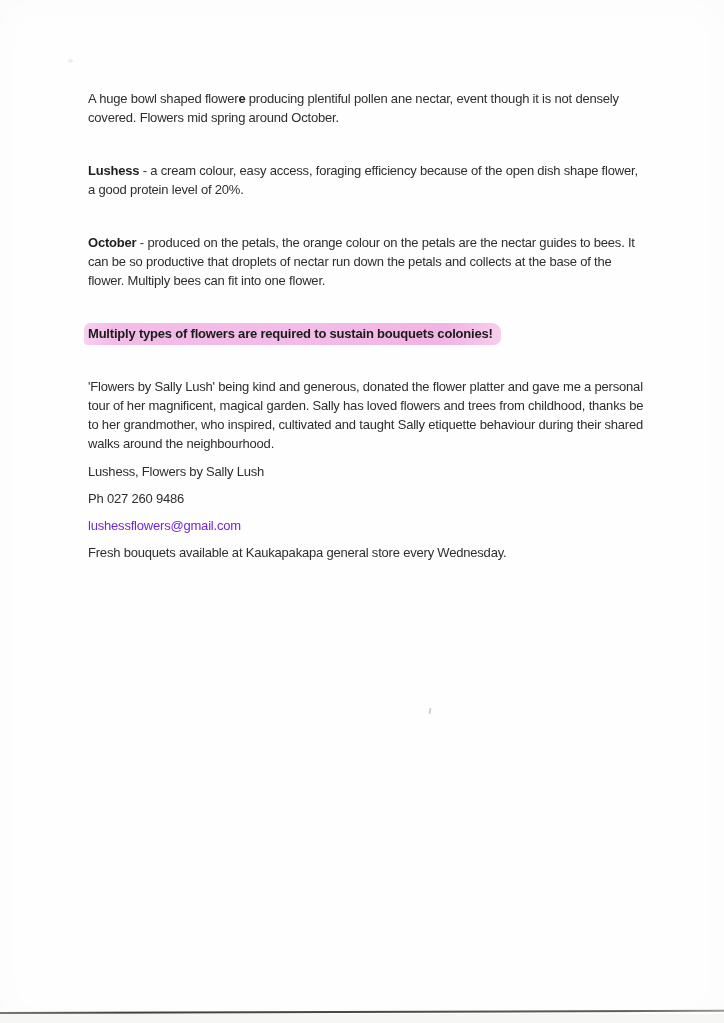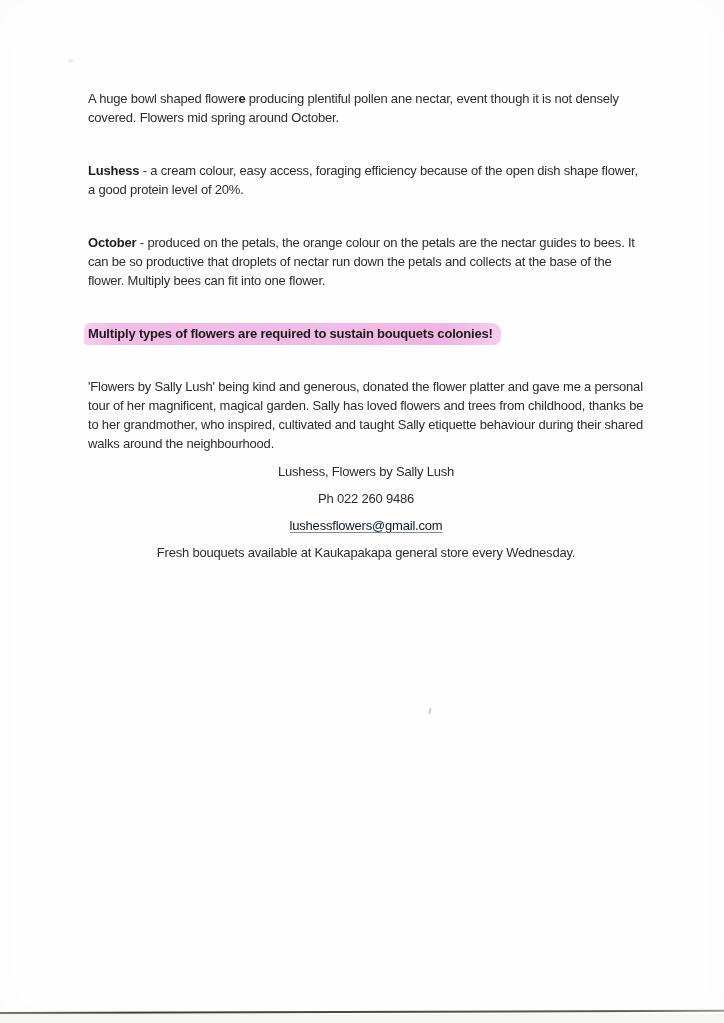--- a/index.html
+++ b/index.html
@@ -22,35 +22,34 @@
     left: 88px;
     top: 89px;
     width: 556px;
     font-size: 13px;
     line-height: 19px;
     letter-spacing: -0.2px;
   }
   p { margin: 0; }
   .mb-lg { margin-bottom: 34px; }
   .mb-sally { margin-bottom: 9px; }
-  .mb-sm { margin-bottom: 8px; text-align: center; }
+  .mb-sm { margin-bottom: 8px; }
   b { font-weight: 700; color: #1f1f1f; }
   mark.hl {
     background: linear-gradient(93deg,
       #f8d0f0 0%, var(--highlight) 7%, var(--highlight) 54%,
       #f1b3e3 86%, #f7cdee 100%);
     color: #1b1b1b;
     font-weight: 700;
     padding: 3px 8px 4px 4px;
     margin-left: -4px;
     border-radius: 6px 9px 7px 4px;
   }
   .email {
-    color: #0f172a;
-    text-decoration: underline;
+    color: #6d28d9;
     text-decoration-color: #8c8c8c;
     text-decoration-thickness: 1px;
     text-underline-offset: 2px;
   }
   .speck-top {
     position: absolute; left: 68px; top: 59px;
     width: 5px; height: 4px; border-radius: 50%;
     background: #ececea;
   }
   .speck-mid {
@@ -88,21 +87,21 @@
     <p class="mb-lg"><b>October</b><span> - produced on the petals, the orange colour on the petals are the nectar guides to bees. It can be so productive that droplets of nectar run down the petals and collects at the base of the flower. Multiply bees can fit into one flower.</span></p>
 
 
     <p class="mb-lg"><mark class="hl">Multiply types of flowers are required to sustain bouquets colonies!</mark></p>
 
 
     <p class="mb-sally">'Flowers by Sally Lush' being kind and generous, donated the flower platter and gave me a personal tour of her magnificent, magical garden. Sally has loved flowers and trees from childhood, thanks be to her grandmother, who inspired, cultivated and taught Sally etiquette behaviour during their shared walks around the neighbourhood.</p>
 
     <p class="mb-sm">Lushess, Flowers by Sally Lush</p>
 
-    <p class="mb-sm">Ph 022 260 9486</p>
+    <p class="mb-sm">Ph 027 260 9486</p>
 
     <p class="mb-sm"><span class="email">lushessflowers@gmail.com</span></p>
 
     <p class="mb-sm">Fresh bouquets available at Kaukapakapa general store every Wednesday.</p>
 
   </div>
 
   <div class="speck-mid"></div>
   <div class="edge-line"></div>
   <div class="below-edge"></div>

